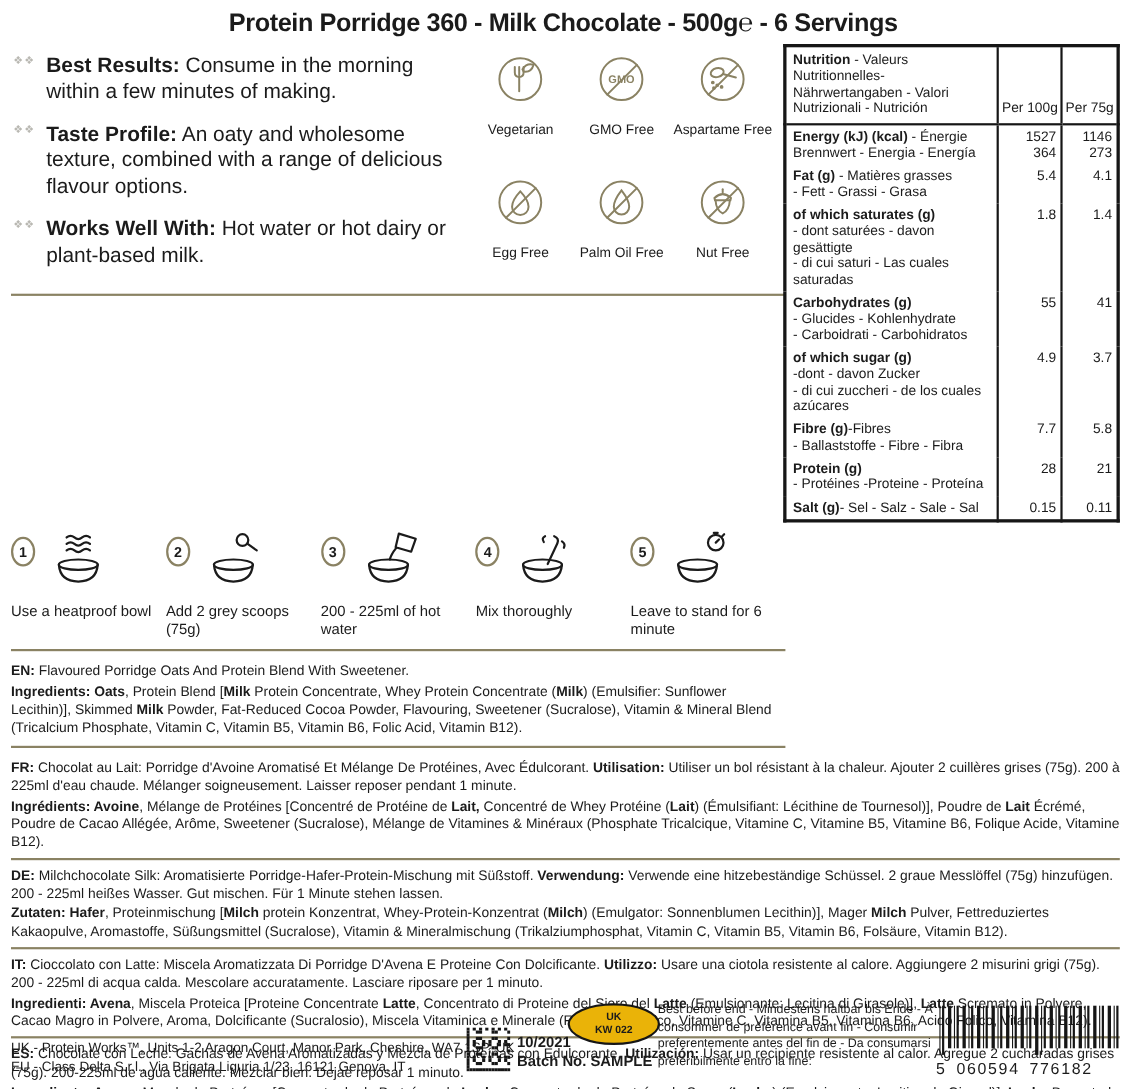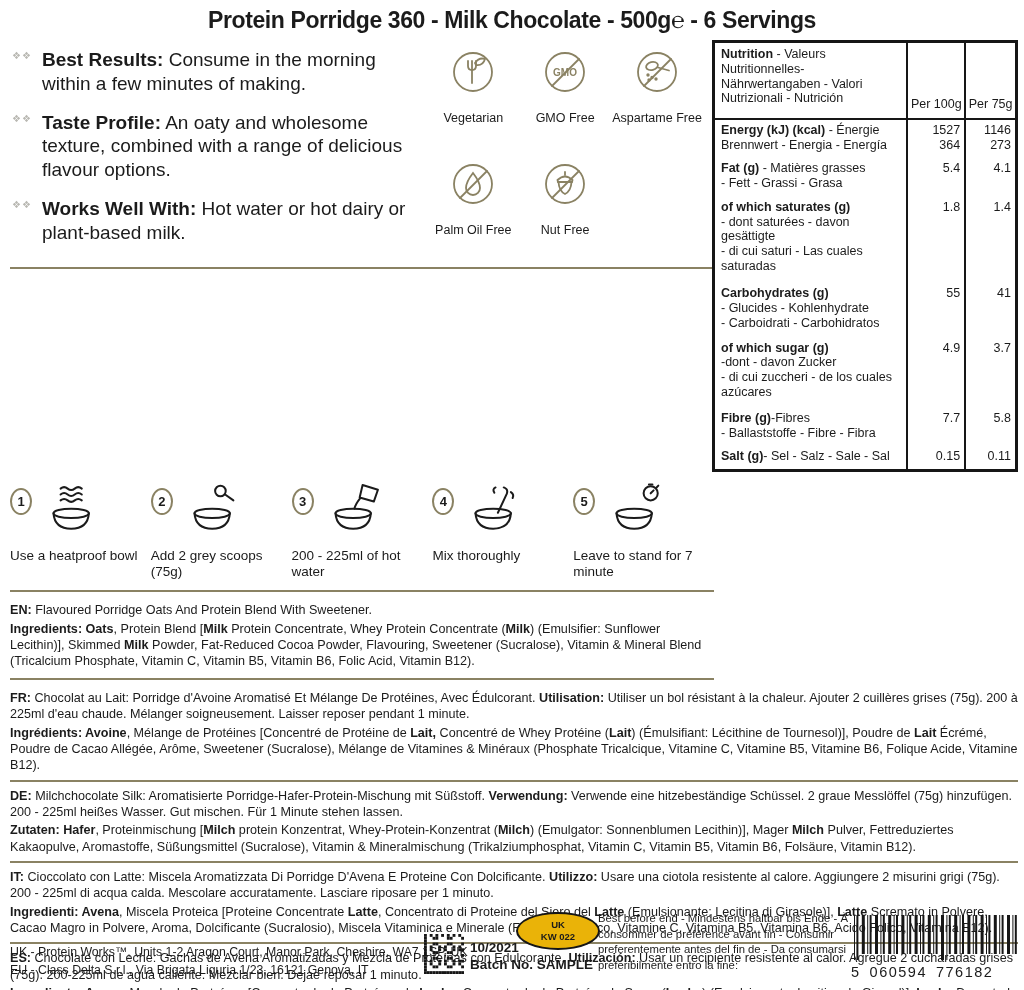--- a/index.html
+++ b/index.html
@@ -117,20 +117,26 @@
           <td class="n-val">4.9</td>
           <td class="n-val">3.7</td>
         </tr>
         <tr>
           <td class="n-label"><b>Fibre (g)</b>-Fibres
 - Ballaststoffe - Fibre - Fibra</td>
           <td class="n-val">7.7</td>
           <td class="n-val">5.8</td>
         </tr>
         <tr>
+          <td class="n-label"><b>Protein (g)</b>
+- Protéines -Proteine - Proteína</td>
+          <td class="n-val">28</td>
+          <td class="n-val">21</td>
+        </tr>
+        <tr>
           <td class="n-label"><b>Salt (g)</b>- Sel - Salz - Sale - Sal</td>
           <td class="n-val">0.15</td>
           <td class="n-val">0.11</td>
         </tr>
       </tbody>
         </table>
     </div>
 
     <div class="leftzone">
       <div class="top-block">
@@ -173,20 +179,28 @@
               <circle cx="22" cy="22" r="19"></circle>
               <line x1="9" y1="36" x2="36" y2="9"></line>
               <ellipse cx="17" cy="16" rx="6" ry="4" transform="rotate(-14 17 16)"></ellipse>
               <path d="M23 17.5 l11 3"></path>
               <circle cx="13" cy="25" r="0.8" fill="#8a8263"></circle>
                 <circle cx="17" cy="27.5" r="0.8" fill="#8a8263"></circle>
               <circle cx="21" cy="29" r="0.8" fill="#8a8263"></circle>
                 <circle cx="14" cy="30" r="0.8" fill="#8a8263"></circle>
             </svg>
             <div class="badge-label">Aspartame Free</div>
+          </div>
+          <div class="badge">
+            <svg width="46" height="44" viewBox="0 0 44 44" fill="none" stroke="#8a8263" stroke-width="1.8" stroke-linecap="round">
+              <circle cx="22" cy="22" r="19"></circle>
+              <line x1="9" y1="36" x2="36" y2="9"></line>
+              <path d="M22 12 q7.5 8 7.5 14 a7.5 7.5 0 0 1 -15 0 q0 -6 7.5 -14 z"></path>
+            </svg>
+            <div class="badge-label">Egg Free</div>
           </div>
           <div class="badge">
             <svg width="46" height="44" viewBox="0 0 44 44" fill="none" stroke="#8a8263" stroke-width="1.8" stroke-linecap="round">
               <circle cx="22" cy="22" r="19"></circle>
               <line x1="9" y1="36" x2="36" y2="9"></line>
               <path d="M22 11 q7 9 7 15 a7 7 0 0 1 -14 0 q0 -6 7 -15 z"></path>
             </svg>
             <div class="badge-label">Palm Oil Free</div>
           </div>
           <div class="badge">
@@ -260,21 +274,21 @@
             <span class="stepnum">5</span>
             <svg class="step-icon" width="66" height="58" viewBox="0 0 56 48" fill="none" stroke="#1b1b1b" stroke-width="1.7" stroke-linecap="round">
               <circle cx="43" cy="9" r="6"></circle>
               <path d="M43 9 l2.5 -2.5"></path>
               <path d="M41.5 1.5 h3"></path>
               <path d="M48 4 l1.5 -1.5"></path>
               <ellipse cx="29" cy="26" rx="15" ry="4"></ellipse>
               <path d="M14 26 q1 13 15 13 q14 0 15 -13"></path>
             </svg>
           </div>
-          <div class="step-caption">Leave to stand for 7 minute</div>
+          <div class="step-caption">Leave to stand for 6 minute</div>
         </div>
       </div>
 
       <div class="rule"></div>
 
       <div class="sect">
         <p class="ing"><b>EN:</b> Flavoured Porridge Oats And Protein Blend With Sweetener.</p>
         <p class="ing"><b>Ingredients: Oats</b>, Protein Blend [<b>Milk</b> Protein Concentrate, Whey Protein Concentrate (<b>Milk</b>) (Emulsifier: Sunflower Lecithin)], Skimmed <b>Milk</b> Powder, Fat-Reduced Cocoa Powder, Flavouring, Sweetener (Sucralose), Vitamin &amp; Mineral Blend (Tricalcium Phosphate, Vitamin C, Vitamin B5, Vitamin B6, Folic Acid, Vitamin B12).</p>
       </div>
 

